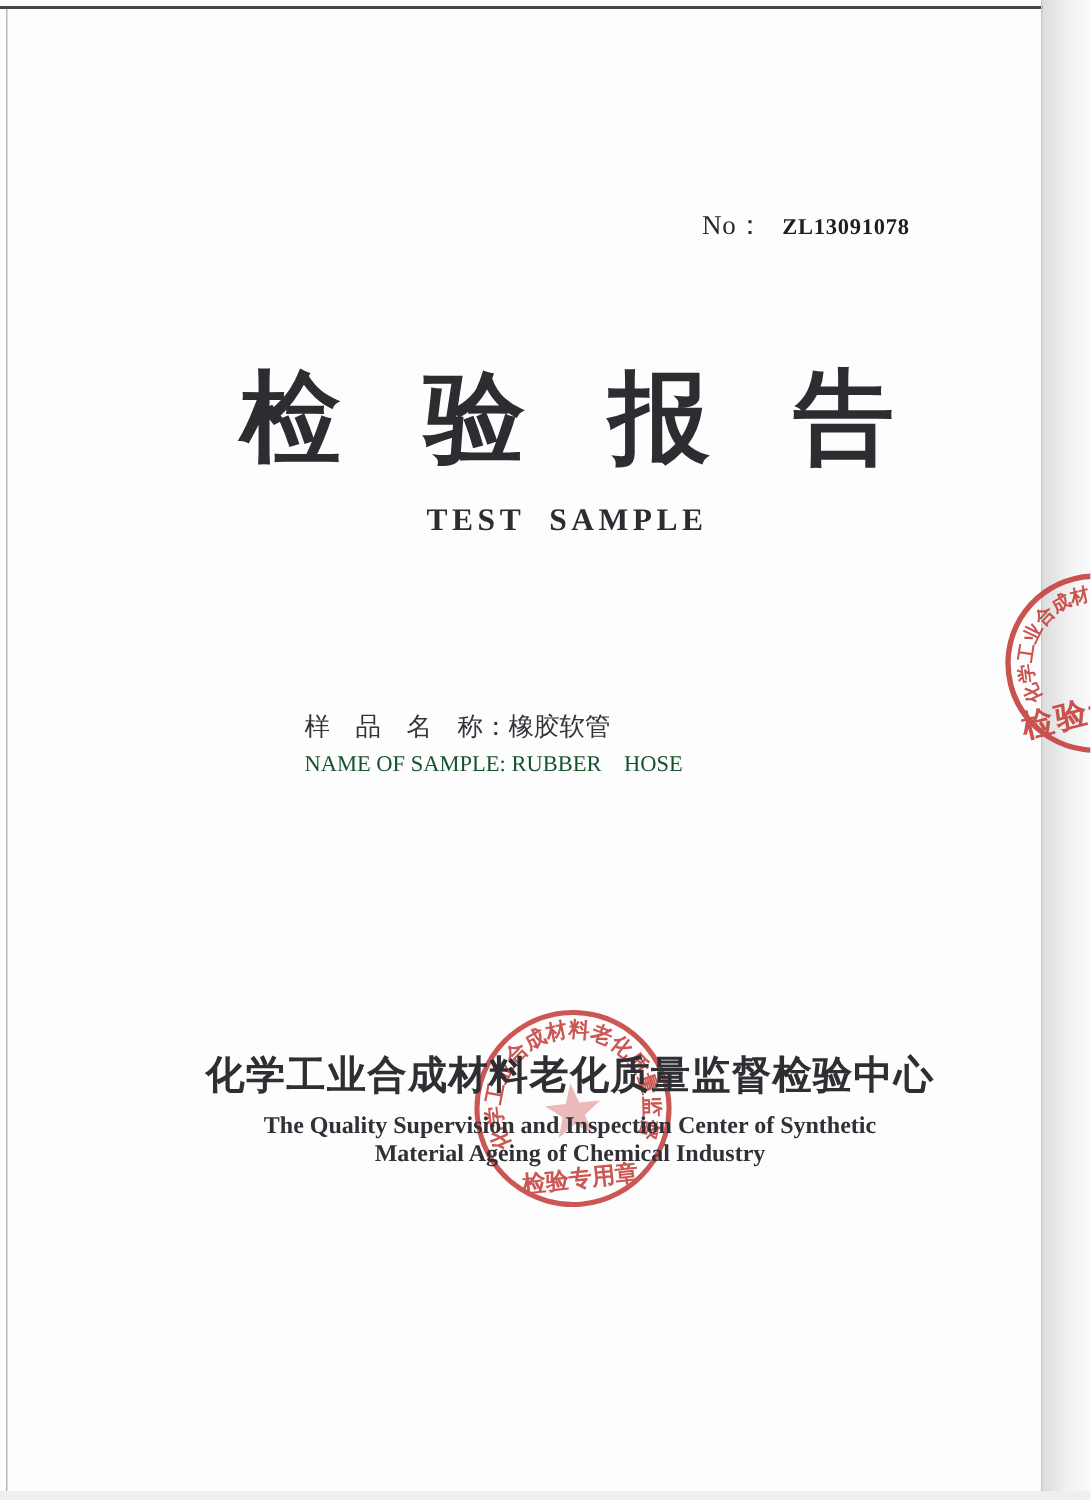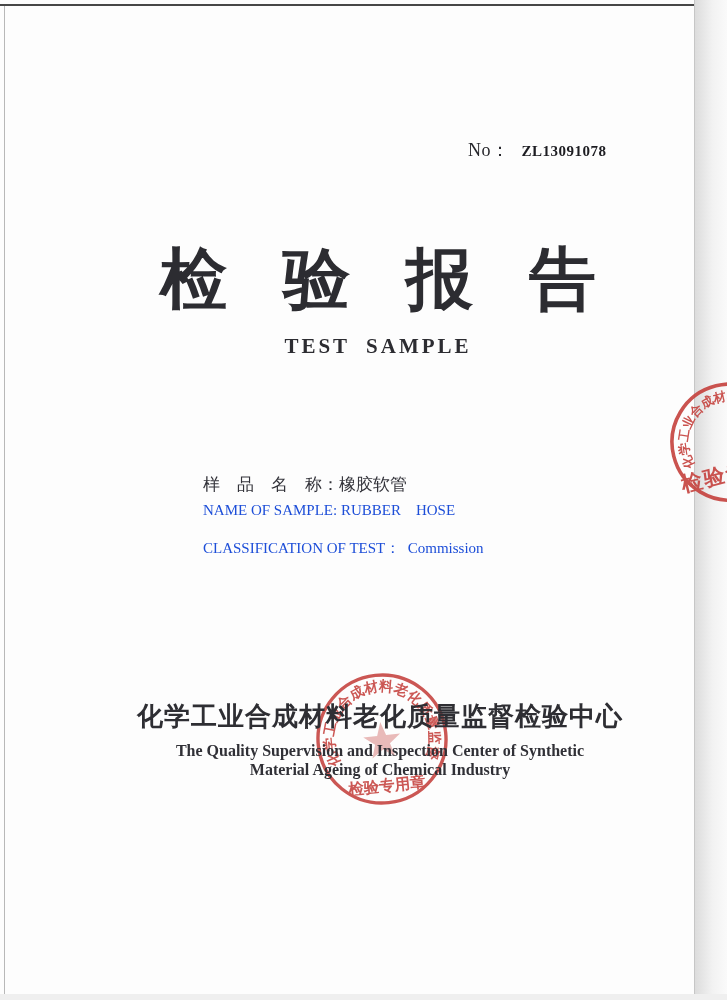--- a/index.html
+++ b/index.html
@@ -31,21 +31,21 @@
   }
   .report-subtitle{
     position:absolute;top:334px;left:29px;right:0;
     display:flex;justify-content:center;gap:16px;
     font-size:21px;font-weight:bold;letter-spacing:3px;color:#2c2c31;
   }
 
   .fields{position:absolute;top:474px;left:203px;width:440px;}
   .field{margin-bottom:18px;}
   .field-zh{font-size:17px;line-height:22px;margin-bottom:4px;color:#33333a;white-space:pre;}
-  .field-en{font-size:15px;line-height:20px;color:#1d4ed8;white-space:pre;}
+  .field-en{font-size:15px;line-height:20px;color:#14532d;white-space:pre;}
 
   .org{position:absolute;top:700px;left:0;width:760px;text-align:center;}
   .org-zh{font-size:26px;font-weight:bold;letter-spacing:1px;line-height:34px;color:#2e2e33;}
   .org-en{font-size:16px;font-weight:bold;line-height:19px;color:#303036;margin-top:7px;}
 
   .seal{position:absolute;pointer-events:none;}
   .seal-bottom{left:293px;top:650px;transform:rotate(-6deg);opacity:.88;}
   .seal-right{left:658px;top:372px;transform:rotate(-14deg);opacity:.9;}
   .seal text{font-family:"Liberation Serif","DejaVu Serif",serif;}
 </style>
@@ -74,21 +74,20 @@
     <span>TEST</span>
     <span>SAMPLE</span>
   </div>
 
   <div class="fields">
     <div class="field">
       <div class="field-zh">样　品　名　称：橡胶软管</div>
       <div class="field-en">NAME OF SAMPLE: RUBBER    HOSE</div>
     </div>
     <div class="field">
-      <div class="field-en">CLASSIFICATION OF TEST：  Commission</div>
     </div>
   </div>
 
   <svg class="seal seal-bottom" width="178" height="178" viewBox="0 0 178 178">
     <circle cx="89" cy="89" r="64" fill="none" stroke="#c5413d" stroke-width="3.4"></circle>
     <path id="arcB" d="M 45.5 109.3 A 48 48 0 1 1 132.5 109.3" fill="none"></path>
     <text font-size="14" fill="#c5413d" font-weight="bold">
       <textPath href="#arcB">化学工业合成材料老化质量监督检验中心</textPath>
     </text>
     <polygon points="89,72 93.5,85.5 107.5,85.5 96.5,94 100.5,107.5 89,99.5 77.5,107.5 81.5,94 70.5,85.5 84.5,85.5" fill="#c5413d" opacity="0.4"></polygon>

